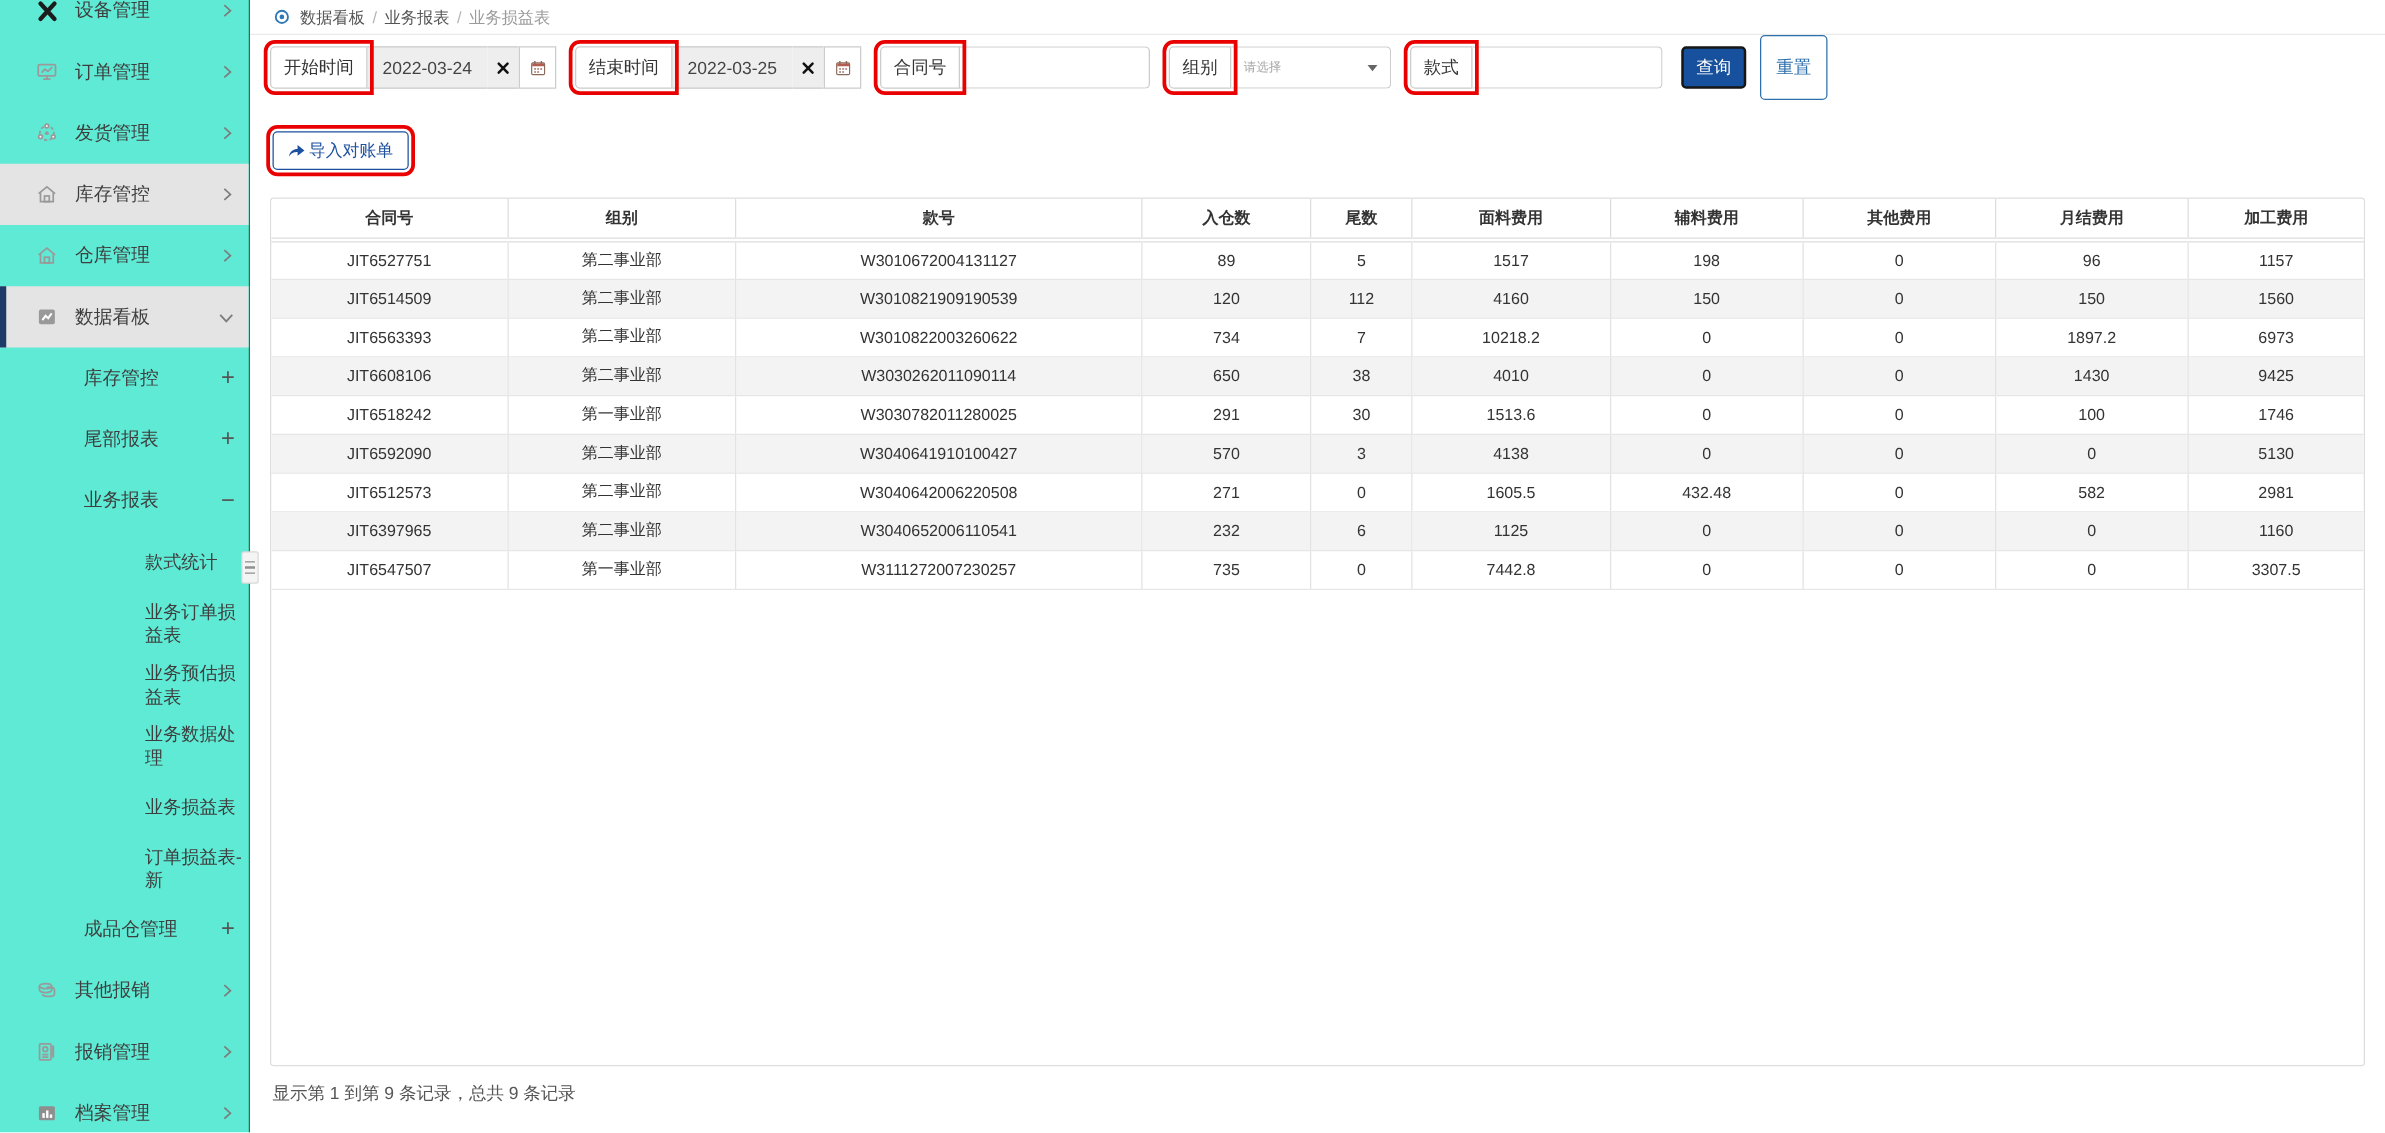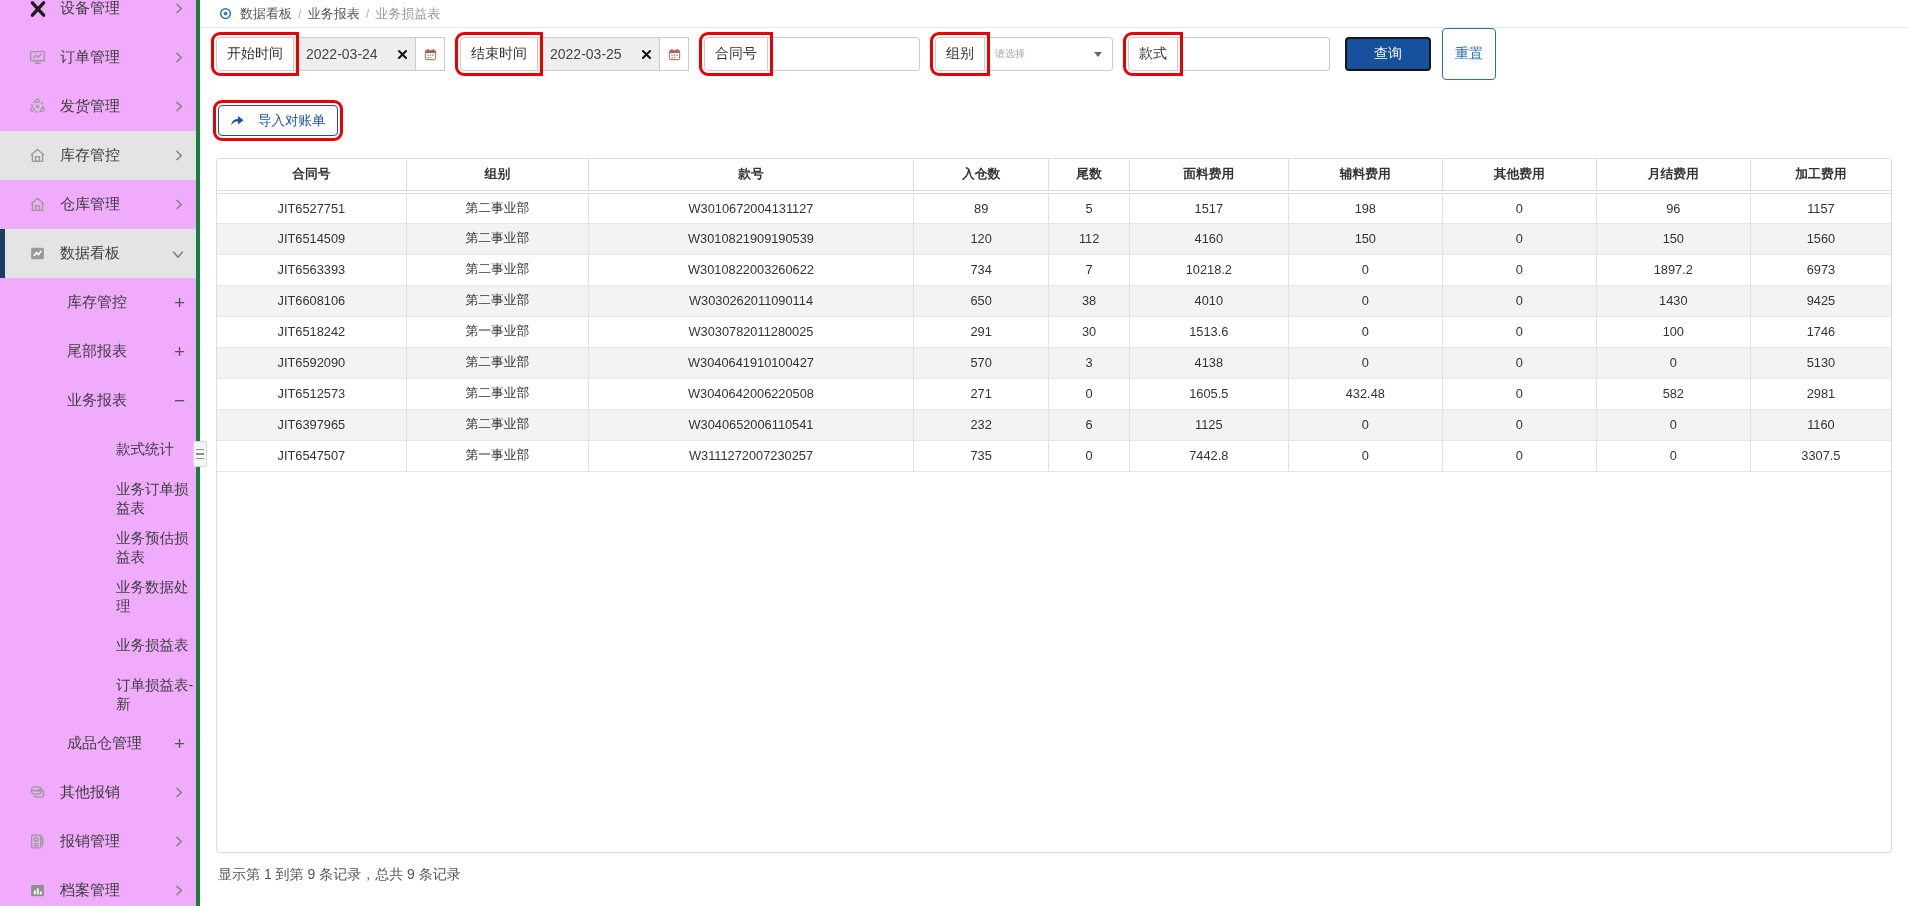--- a/index.html
+++ b/index.html
@@ -5,21 +5,21 @@
   * { box-sizing: border-box; }
   html,body { margin:0; padding:0; }
   body {
     width:1908px; height:906px; overflow:hidden;
     font-family:"Liberation Sans","DejaVu Sans",sans-serif;
     background:#fff; color:#333;
   }
   .app { position:relative; display:flex; width:100%; height:100%; }
 
   
-  .sidebar { width:200px; min-width:200px; height:100%; background:#f0abfc; border-right:4px solid #15803d; overflow:hidden; }
+  .sidebar { width:200px; min-width:200px; height:100%; background:#5eead4; border-right:1px solid #15803d; overflow:hidden; }
   .nav { margin-top:-16px; }
   .nav-item { position:relative; display:flex; align-items:center; height:49px; cursor:pointer; color:#3e3e3e; font-size:15px; }
   .nav-item .nicon { width:18px; height:18px; margin-left:29px; margin-right:13px; display:inline-flex; flex:0 0 auto; }
   .nav-item.lvl2 { padding-left:67px; }
   .nav-item.lvl3 { padding-left:116px; font-size:14.5px; }
   .nav-item .trail { position:absolute; right:11px; top:0; height:100%; display:flex; align-items:center; color:#777; font-size:18px; }
   .nav-item.hl { background:#e4e4e4; }
   .nav-item.active { background:#e4e4e4; box-shadow:inset 5px 0 0 #1e3a66; }
 
   
@@ -34,26 +34,26 @@
   .filter-row { display:flex; align-items:center; }
   .fgroup { display:flex; align-items:stretch; height:34px; margin-right:15px; }
   .flabel { position:relative; z-index:2; display:flex; align-items:center; padding:0 10px; border:1px solid #ccc; background:#fff; font-size:14px; color:#333; white-space:nowrap; border-radius:4px 0 0 4px; }
   .annot { outline:3px solid #e90000; outline-offset:2px; }
   input.fdate { width:96px; border:none; border-top:1px solid #ccc; border-bottom:1px solid #ccc; background:#eee; padding:0 0 0 12px; font-size:14px; color:#444; font-family:inherit; outline:none; }
   .fclear { display:flex; align-items:center; justify-content:center; width:25px; background:#eee; border:none; border-top:1px solid #ccc; border-bottom:1px solid #ccc; cursor:pointer; padding:0; }
   .fcal { display:flex; align-items:center; justify-content:center; width:30px; background:#fff; border:1px solid #ccc; cursor:pointer; padding:0; }
   input.ftext { width:152px; height:34px; border:1px solid #ccc; border-left:none; border-radius:0 4px 4px 0; padding:0 10px; font-size:14px; color:#333; font-family:inherit; outline:none; }
   .fselect { display:flex; align-items:center; justify-content:space-between; width:128px; border:1px solid #ccc; border-left:none; border-radius:0 4px 4px 0; padding:0 10px; background:#fff; color:#a5a5a5; font-size:10px; cursor:pointer; }
   .caret { width:0; height:0; border-left:4px solid transparent; border-right:4px solid transparent; border-top:5px solid #666; }
-  .btn-primary { height:34px; padding:0 27px; background:#17509c; color:#fff; font-size:14px; border:2px solid #161616; border-radius:4px; cursor:pointer; margin-right:11px; font-family:inherit; }
+  .btn-primary { height:34px; padding:0 10px; background:#17509c; color:#fff; font-size:14px; border:2px solid #161616; border-radius:4px; cursor:pointer; margin-right:11px; font-family:inherit; }
   .btn-outline { height:52px; padding:0 12px; background:#fff; color:#2e6fad; font-size:14px; border:1px solid #2e6fad; border-radius:4px; cursor:pointer; font-family:inherit; }
 
   
   .import-row { margin-top:25px; padding-left:2px; }
-  .btn-import { display:inline-flex; align-items:center; gap:13px; height:31px; padding:0 11px; background:#fff; color:#1d509f; font-size:13.5px; border:1px solid #1d509f; border-radius:4px; cursor:pointer; font-family:inherit; }
+  .btn-import { display:inline-flex; align-items:center; gap:2px; height:31px; padding:0 11px; background:#fff; color:#1d509f; font-size:13.5px; border:1px solid #1d509f; border-radius:4px; cursor:pointer; font-family:inherit; }
 
   
   .table-wrap { margin-top:22px; height:695px; border:1px solid #ddd; border-radius:3px; overflow:hidden; background:#fff; }
   table { width:100%; border-collapse:collapse; table-layout:fixed; font-size:12.8px; }
   thead th { height:33px; font-weight:bold; color:#333; text-align:center; background:#fff; }
   thead th:not(:last-child) { border-right:1px solid #ddd; }
   tbody td { height:31px; text-align:center; color:#333; border-bottom:1px solid #e6e6e6; overflow:hidden; white-space:nowrap; }
   tbody td:not(:last-child) { border-right:1px solid #e2e2e2; }
   tbody tr:first-child td { border-top:4px double #ddd; }
   tbody tr.stripe { background:#f3f3f3; }

